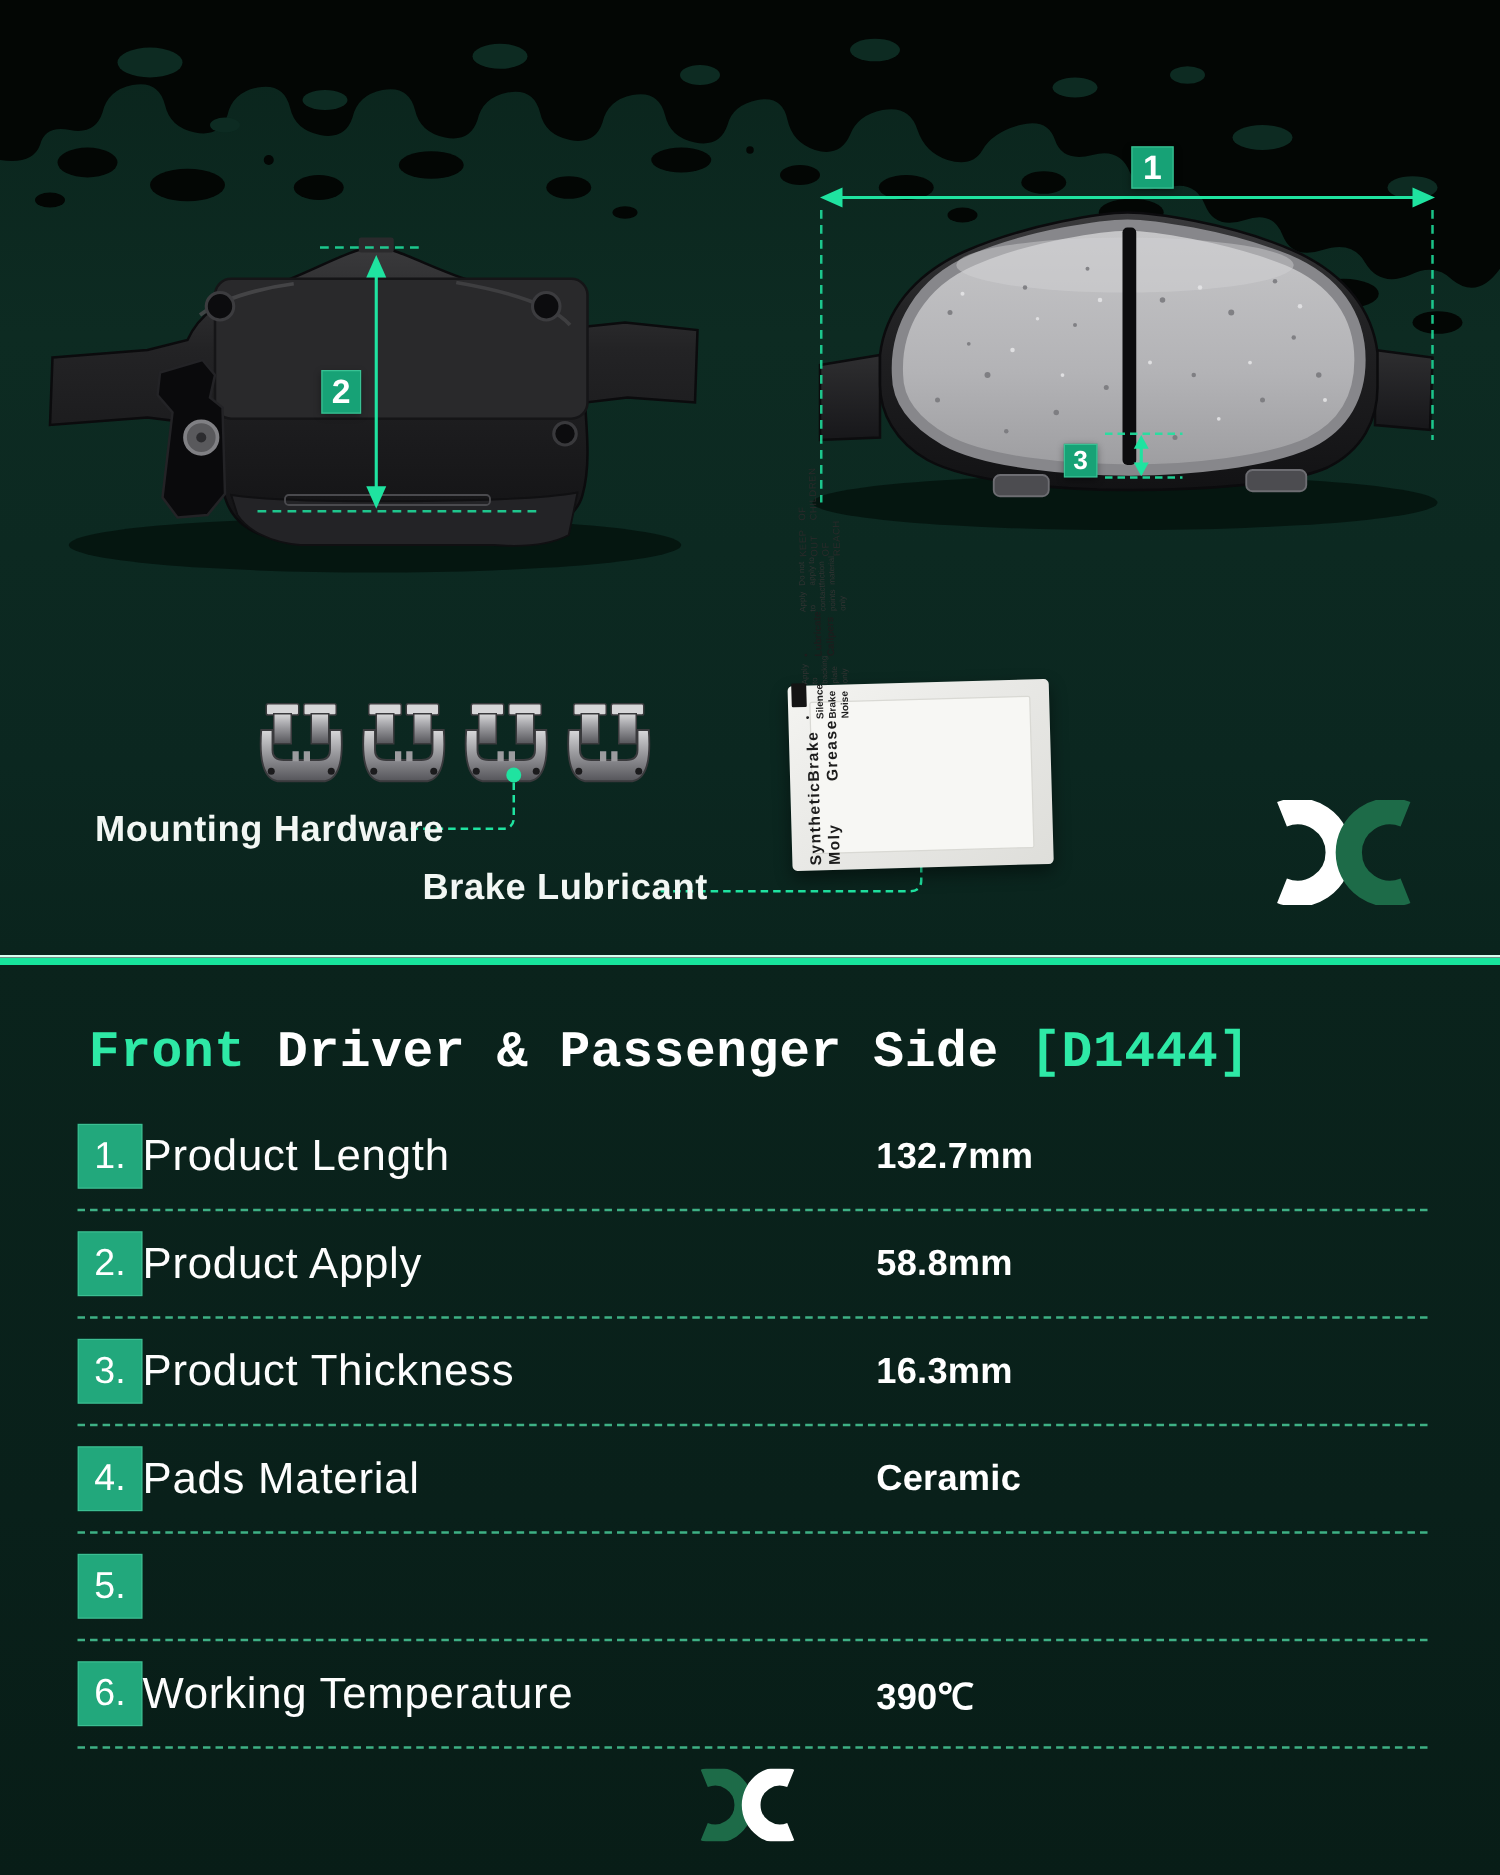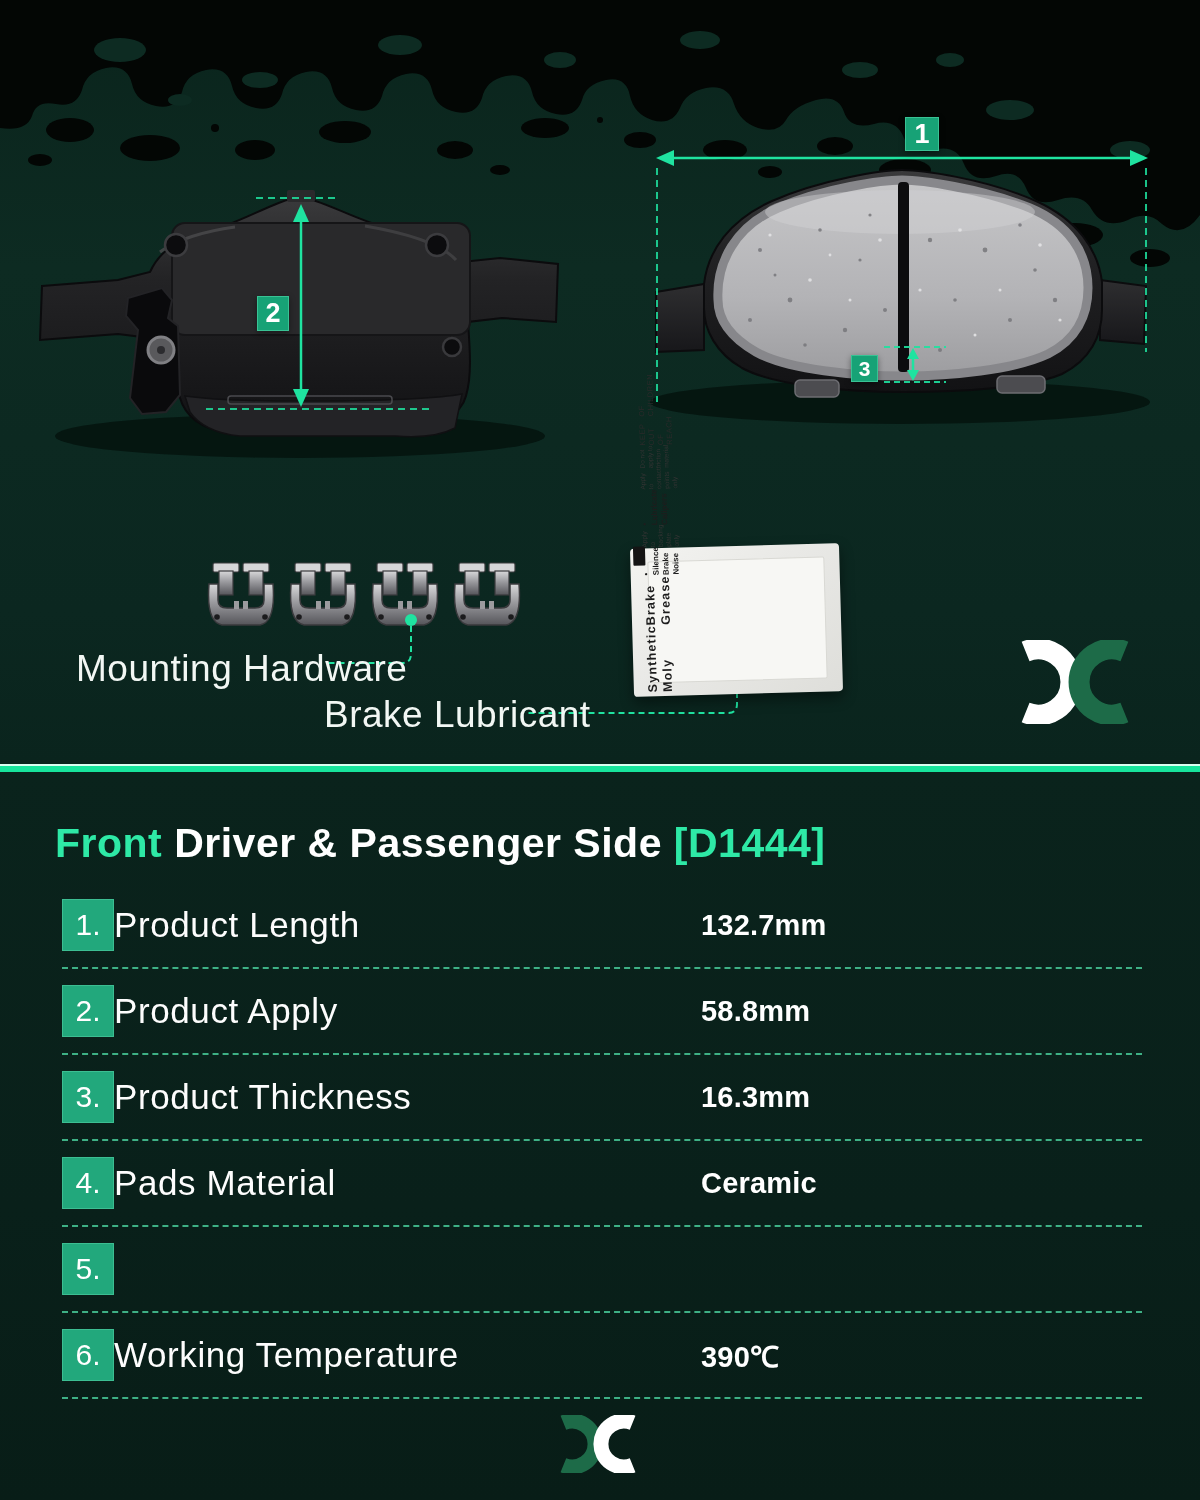--- a/index.html
+++ b/index.html
@@ -16,25 +16,25 @@
   .scene{position:absolute;left:0;top:0;}
   .dim-badge{
     position:absolute;display:flex;align-items:center;justify-content:center;
     background:#17a276;color:#fff;font-weight:700;
     box-shadow:inset 0 0 0 1px rgba(120,255,205,.35), 0 2px 6px rgba(0,0,0,.4);
   }
   .dim-badge.b1{left:905px;top:117px;width:34px;height:34px;font-size:27px;}
   .dim-badge.b2{left:257px;top:296px;width:32px;height:35px;font-size:27px;}
   .dim-badge.b3{left:851px;top:355px;width:27px;height:27px;font-size:21px;}
   .callout-label{
-    position:absolute;color:#f2f7f4;font-size:37px;font-weight:400;letter-spacing:.5px;
+    position:absolute;color:#f2f7f4;font-size:29px;font-weight:700;letter-spacing:.5px;
     white-space:nowrap;
   }
   .callout-label.mounting{left:76px;top:648px;}
-  .callout-label.lubricant{left:324px;top:694px;}
+  .callout-label.lubricant{left:338px;top:694px;}
   
   .packet{
     position:absolute;left:632px;top:546px;width:209px;height:148px;
     background:linear-gradient(140deg,#f4f4f1 0%,#e9e9e6 45%,#dededa 100%);
     border-radius:4px;transform:rotate(-1.6deg);
     box-shadow:0 6px 14px rgba(0,0,0,.45);
   }
   .packet-inner{
     position:absolute;left:17px;top:13px;right:15px;bottom:13px;
     background:#f7f7f4;border:1px solid #d9d9d4;border-radius:2px;
@@ -52,22 +52,22 @@
   .pk-warn{font-size:7.5px;font-weight:400;letter-spacing:.5px;line-height:9px;margin:0 1px;color:#2a2a2a;}
   .logo-top{position:absolute;left:1008px;top:640px;width:140px;height:84px;}
   
   .specs{
     position:absolute;left:0;top:764px;width:1200px;height:736px;
     background:linear-gradient(180deg,#0a231c 0%,#09201a 60%,#081d17 100%);
     border-top:2px solid #d9fff1;
     box-shadow:inset 0 6px 0 #17e59c;
   }
   .specs-title{
-    margin:54px 0 0 55px;font-size:41px;font-weight:800;letter-spacing:.5px;
-    color:#ffffff;line-height:46px;
+    margin:54px 0 0 71px;font-size:41px;font-weight:800;letter-spacing:.5px;
+    color:#ffffff;line-height:46px;font-family:Liberation Mono, monospace;
   }
   .specs-title .hl{color:#2ee9a6;}
   .rows{margin-top:17px;}
   .spec-row{
     display:flex;align-items:center;height:86px;margin:0 58px 0 62px;
     border-bottom:2px dashed rgba(80,225,170,.75);
     box-sizing:border-box;
   }
   .row-num{
     flex:none;width:52px;height:52px;background:#22a87c;color:#fff;

